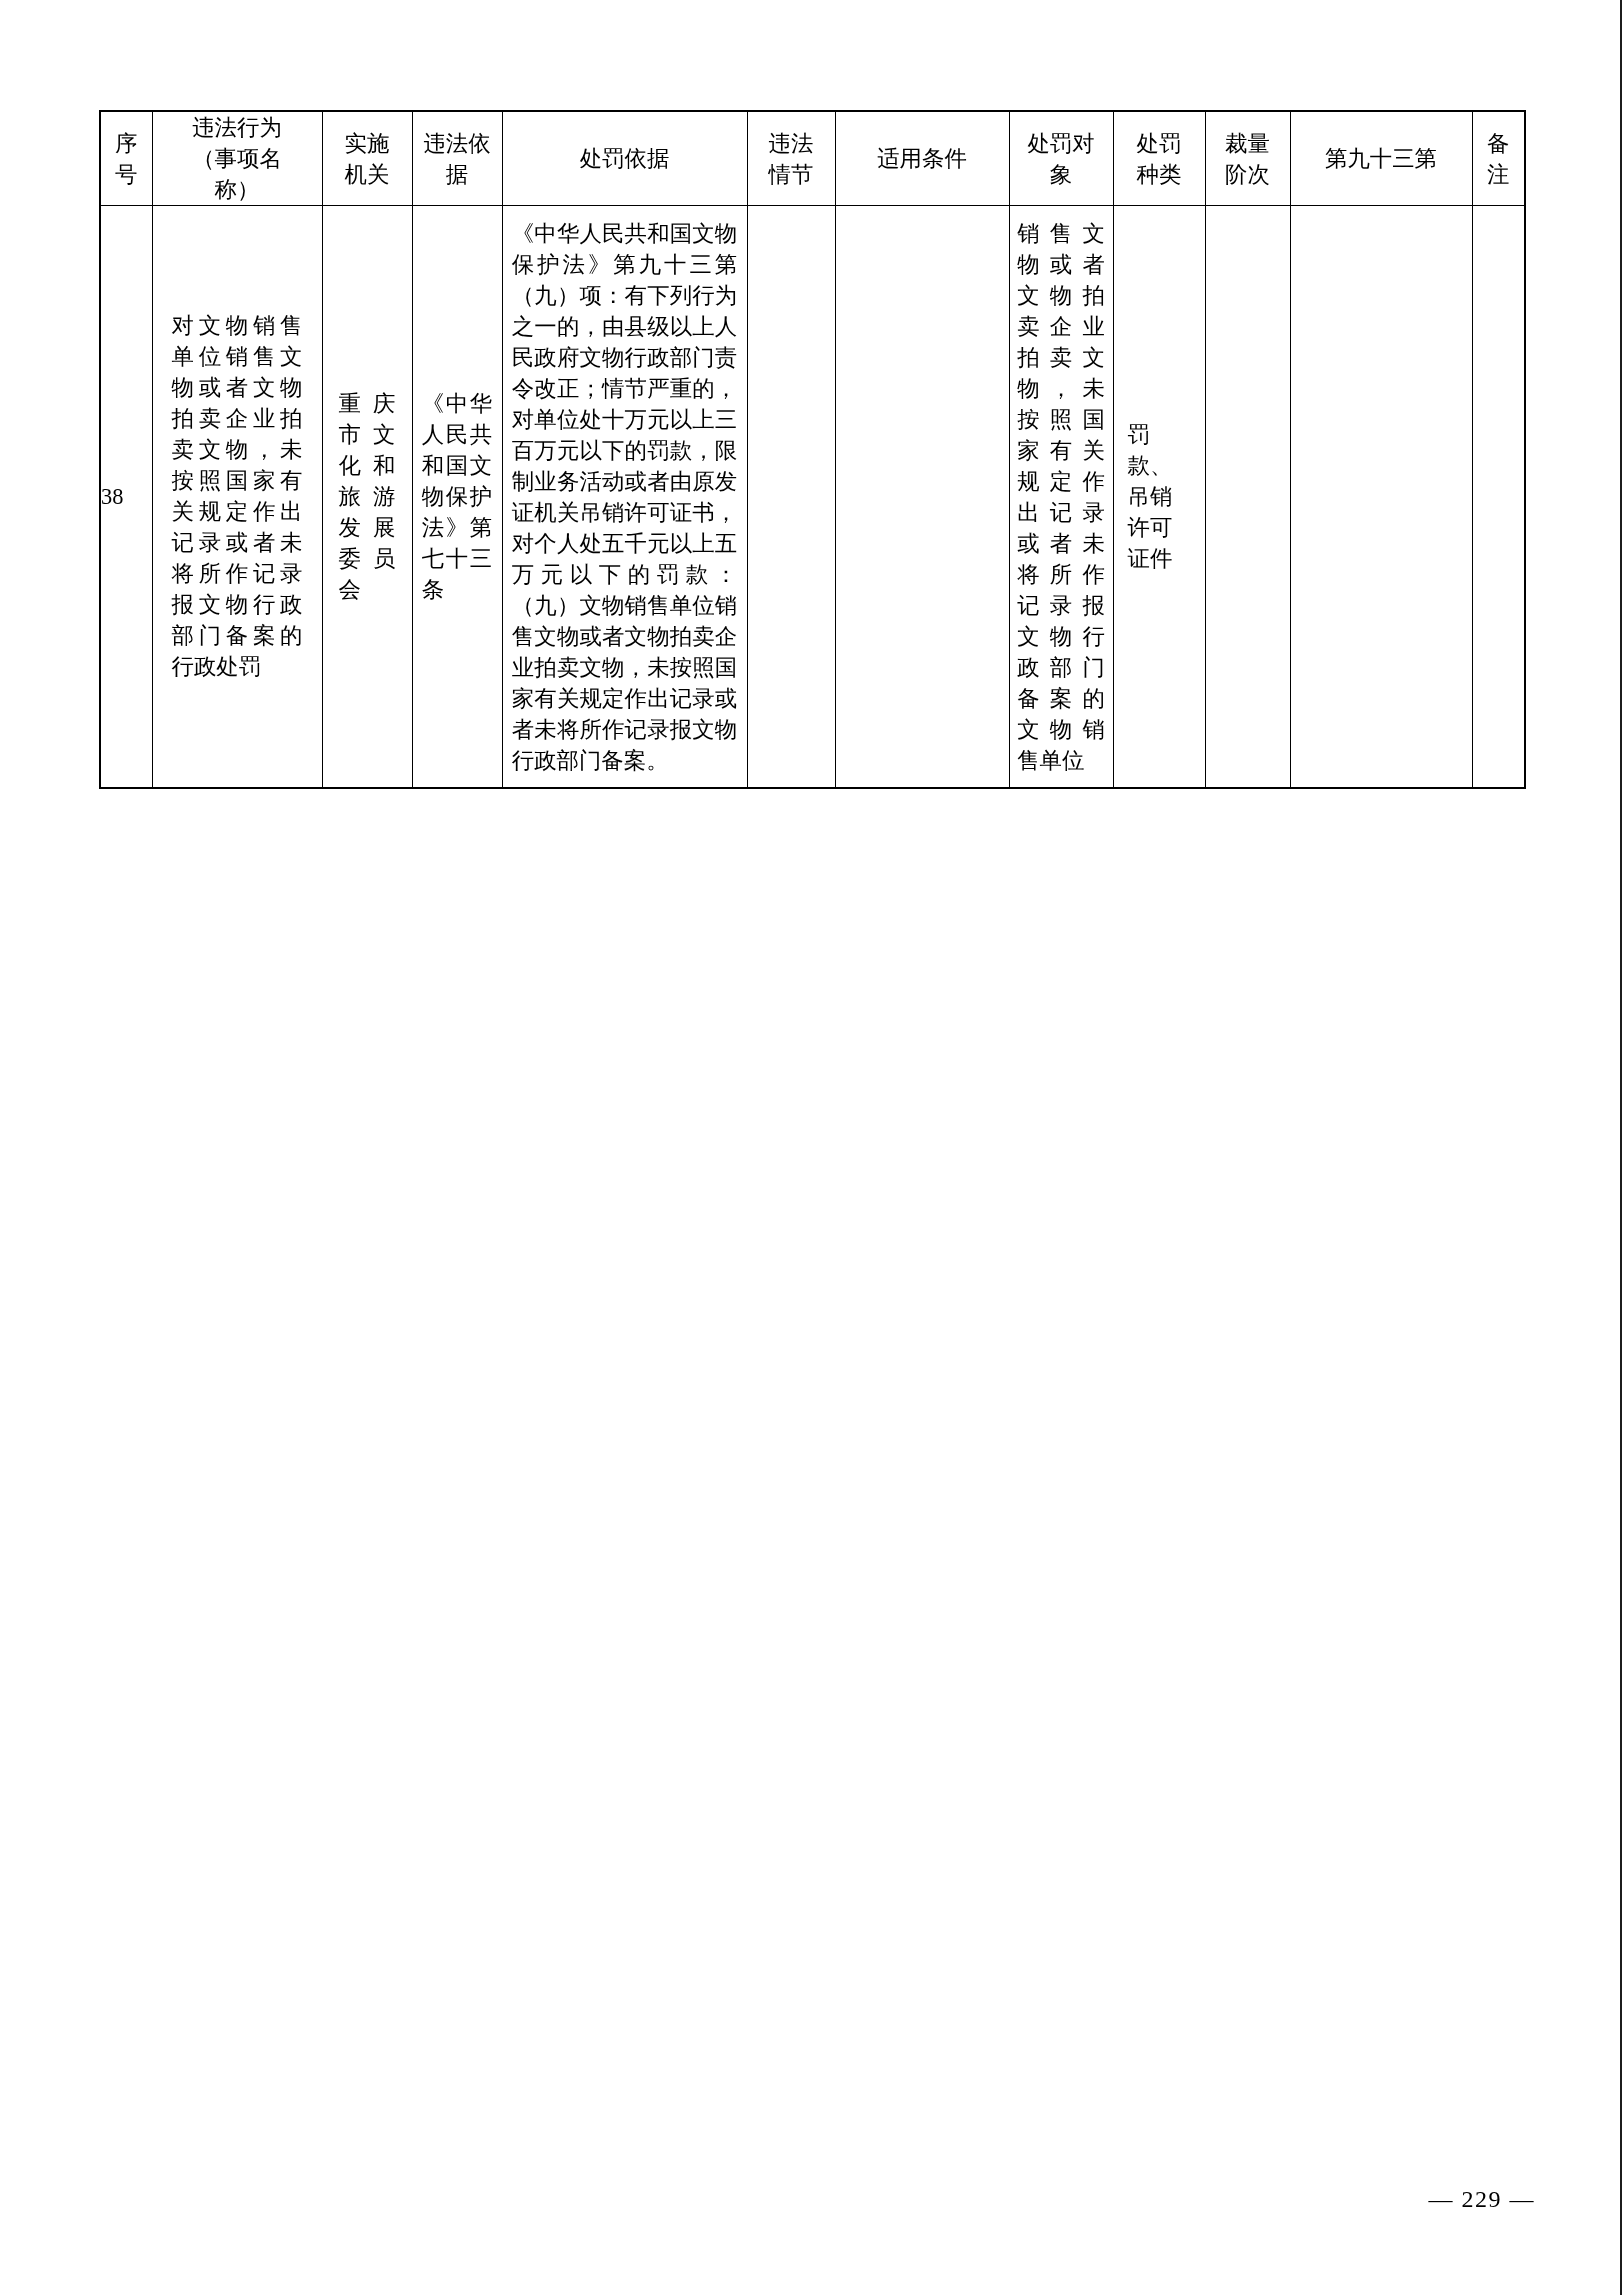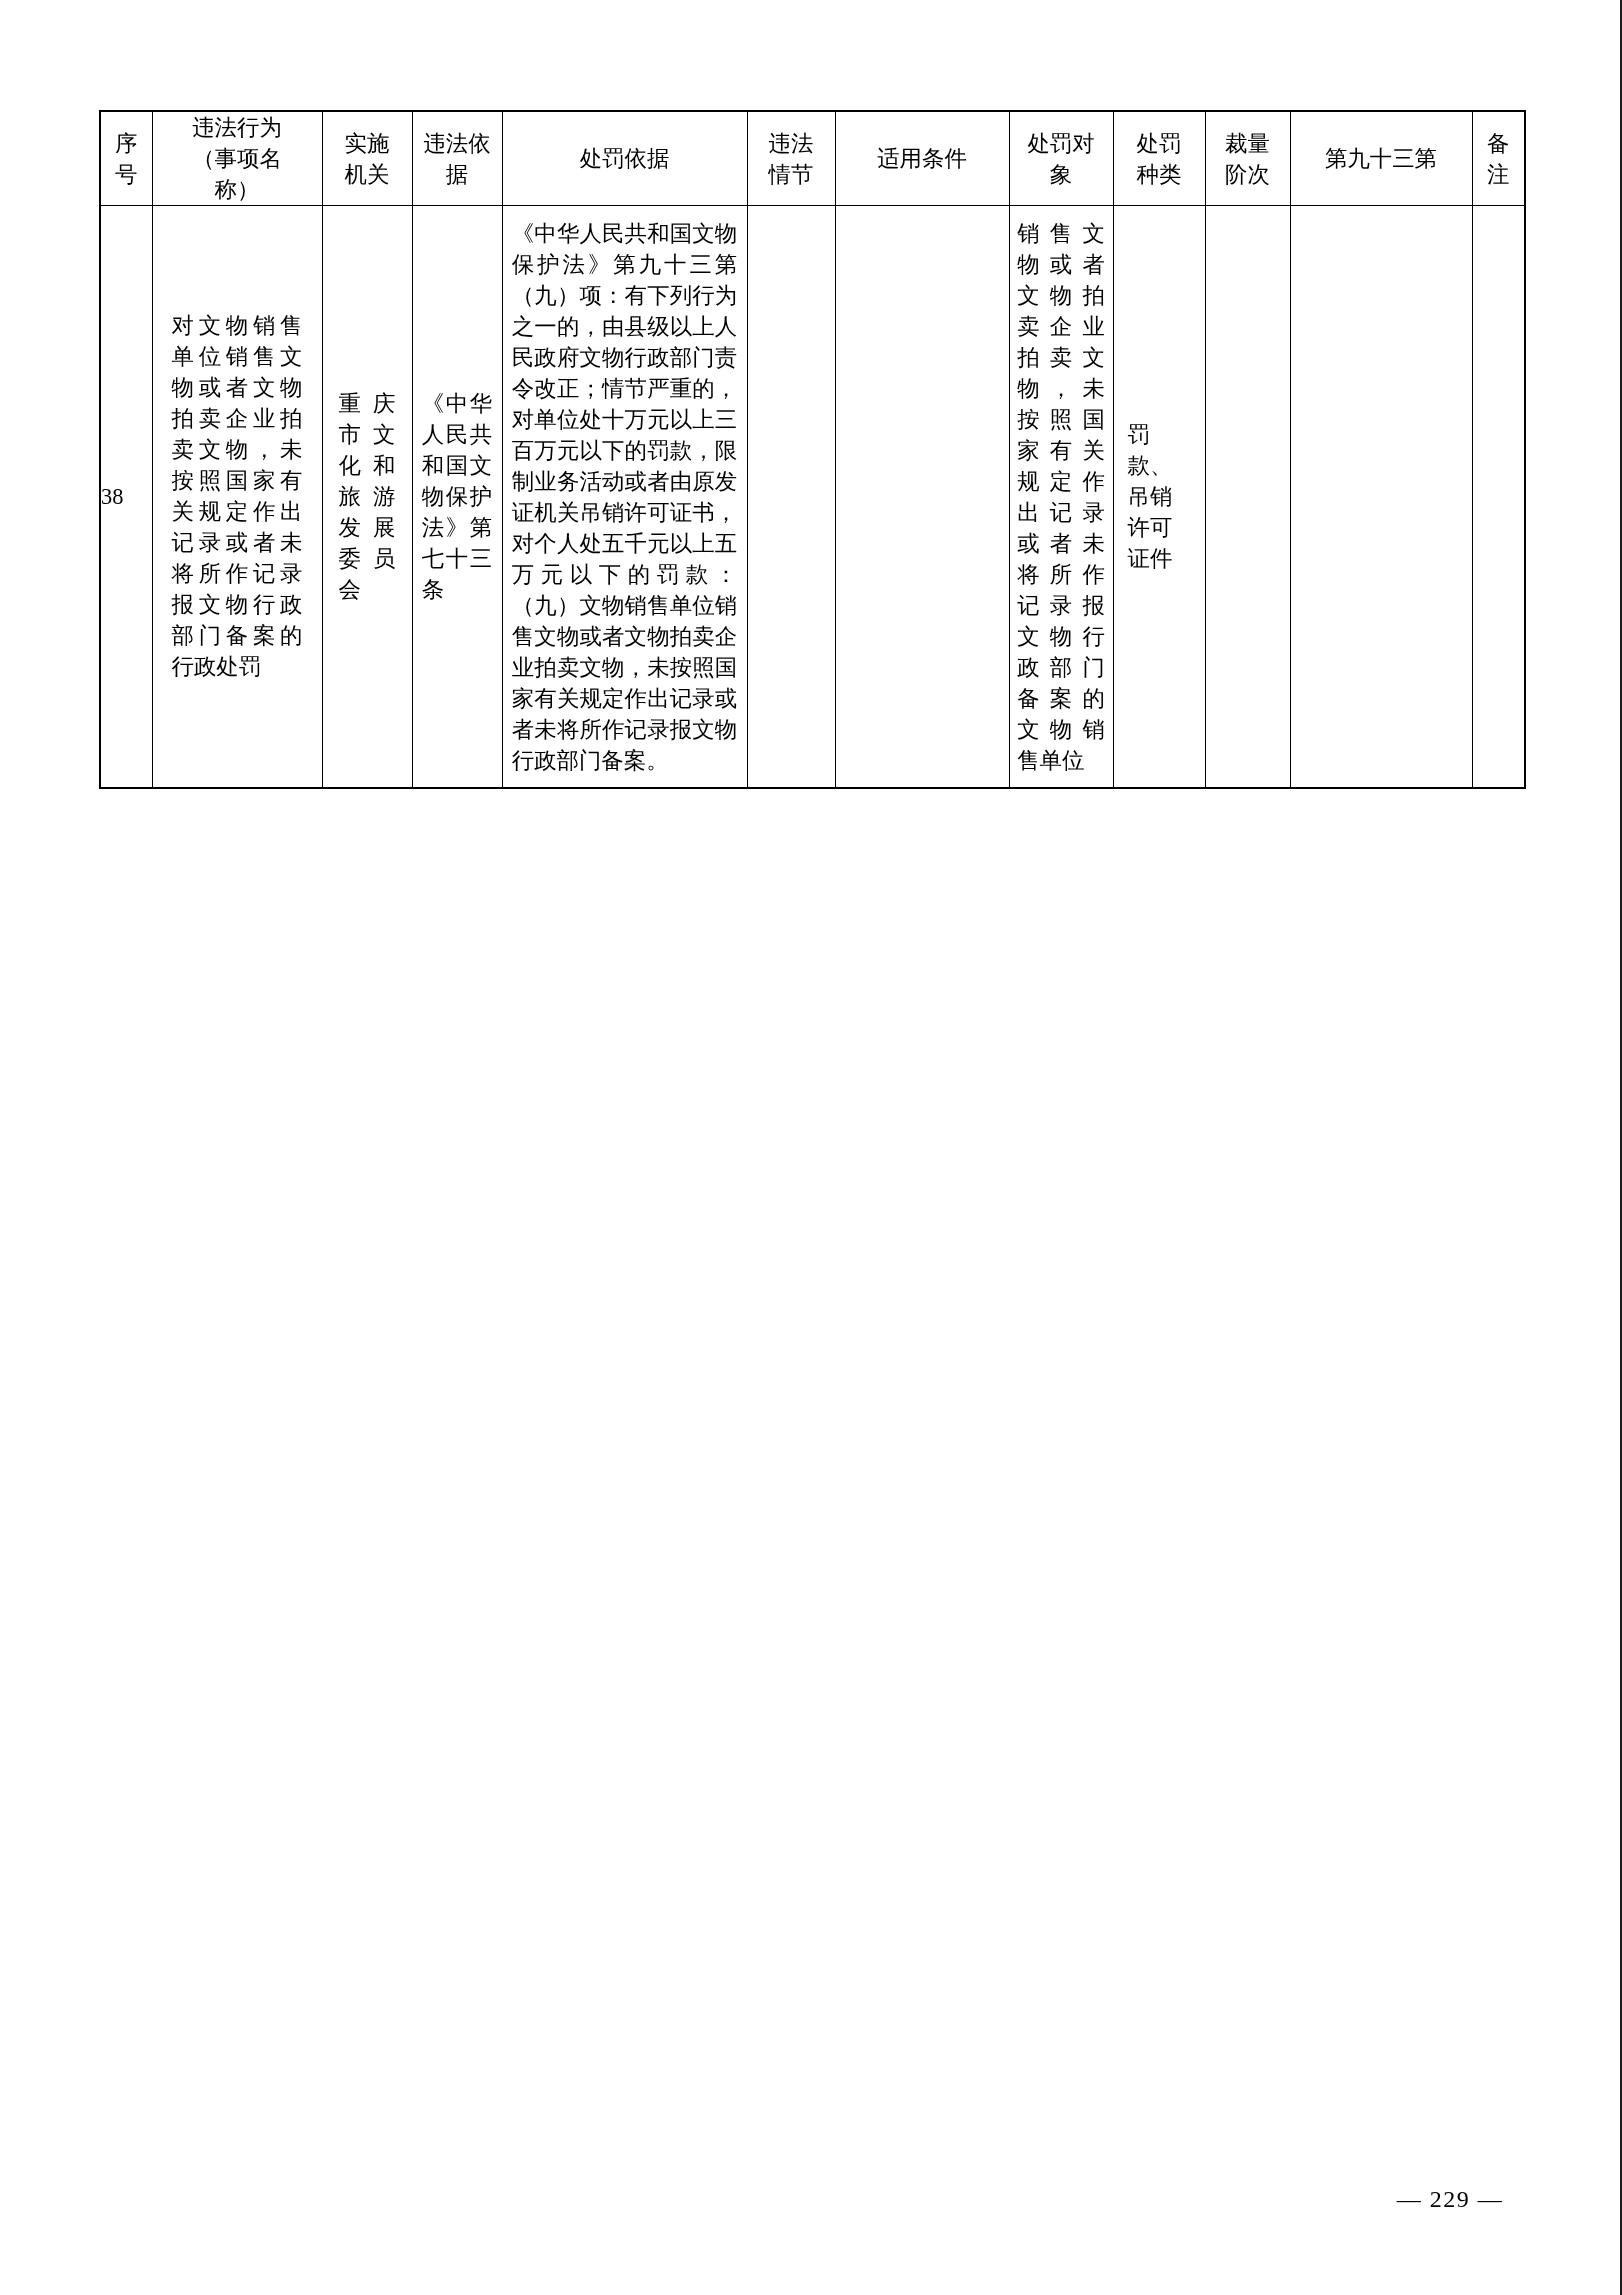--- a/index.html
+++ b/index.html
@@ -34,21 +34,21 @@
   td.c-beh   { padding:12px 19px; text-align:justify;margin-left:18px; }
   td.c-agy   { padding:0 16px; text-align:justify; }
   td.c-leg   { padding:0 9.3px; text-align:justify; }
   td.c-pen   { padding:6.2px 9.3px 4.6px 9.3px; text-align:justify; vertical-align:top; }
   td.c-tgt   { padding:6.2px 7.7px 4.6px 7.7px; text-align:justify; vertical-align:top; }
   td.c-typ   { padding:0 14px; text-align:left; }
   td.c-empty { }
 
   .page-number {
     position:absolute; top:2185px; left:1365px; width:170px;
-    font-size:24px; line-height:28px; text-align:center;
+    font-size:24px; line-height:28px; text-align:right;
     letter-spacing:1.5px; white-space:nowrap;
   }
   .scan-edge-line {
     position:absolute; top:0; right:0.8px; width:2.3px; height:2295px;
     background:#1c1c1c;
   }
 </style>
 </head>
 <body>
 

